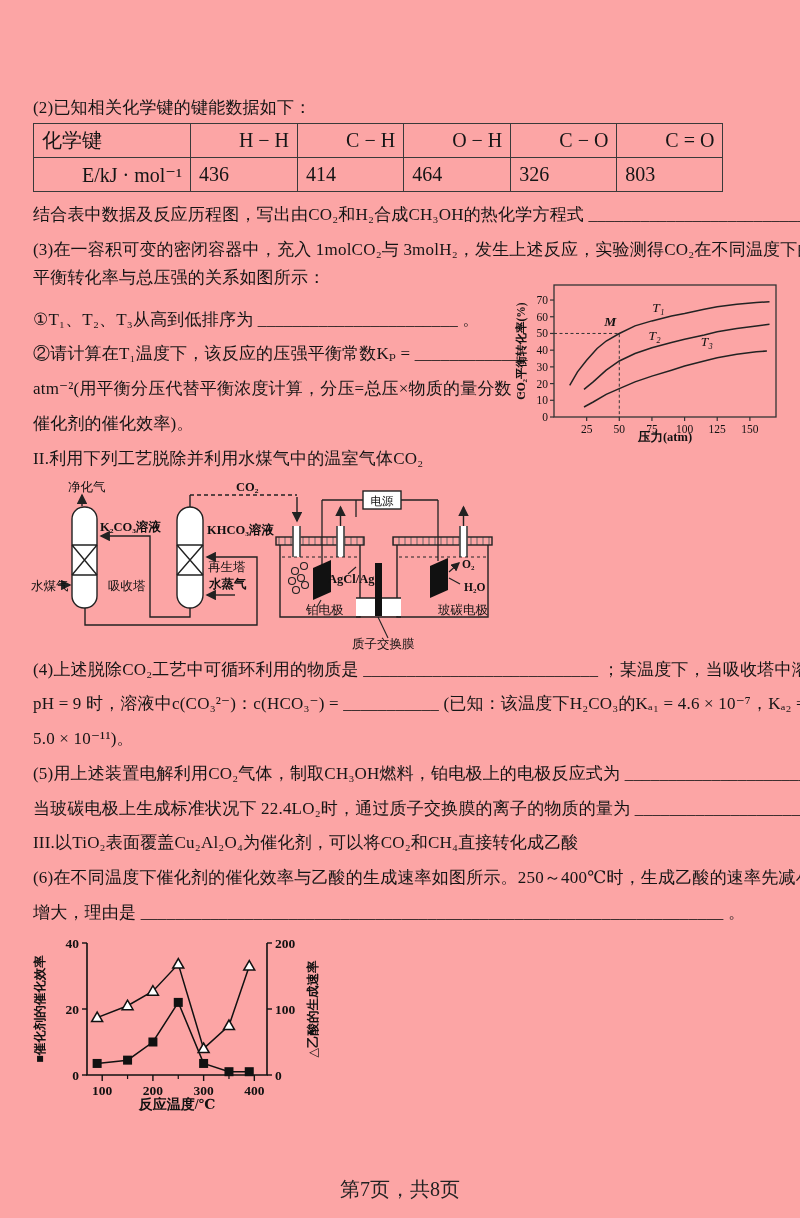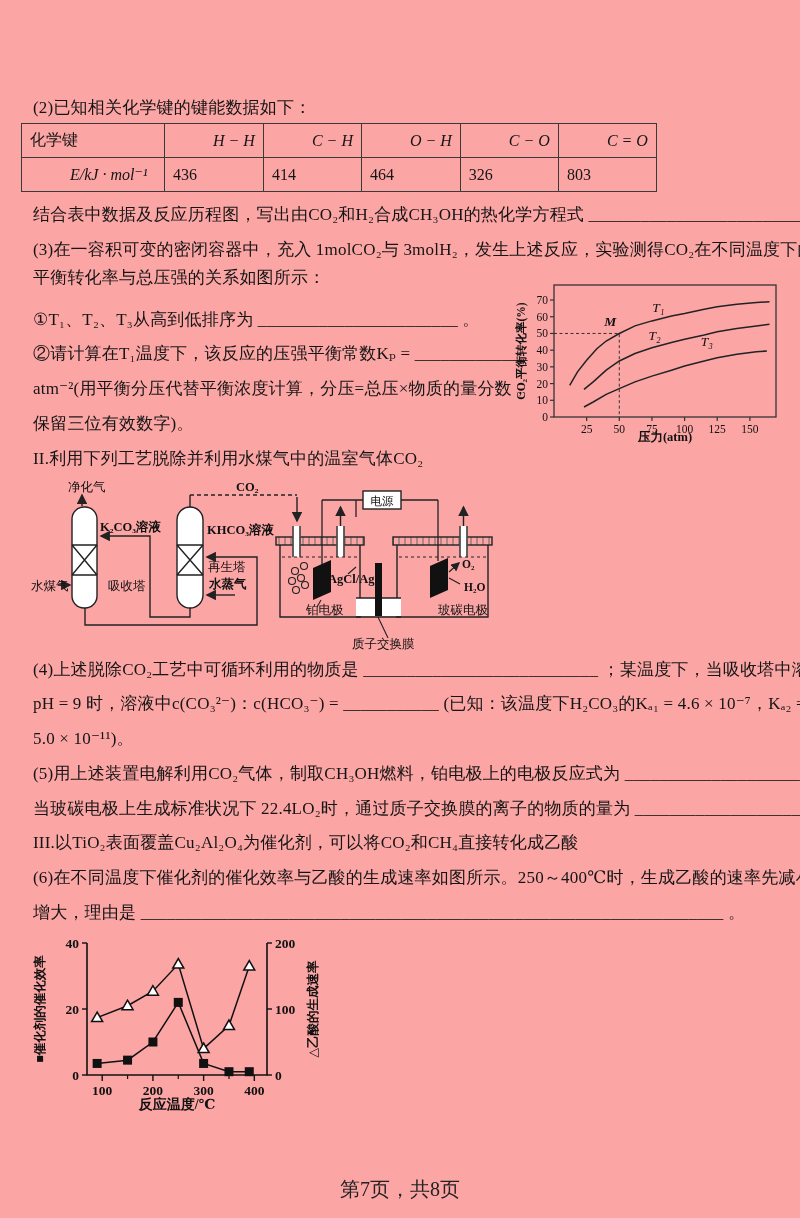--- a/index.html
+++ b/index.html
@@ -1,21 +1,21 @@
 <!DOCTYPE html>
 <html><head>
 <meta charset="utf-8">
 <style>
   html,body{margin:0;padding:0;background:#fff;}
   .page{position:relative;width:800px;height:1218px;background:#fca5a5;overflow:hidden;
         font-family:"Liberation Serif","DejaVu Serif",serif;color:#151515;}
   .tl{position:absolute;left:33px;font-size:17px;white-space:nowrap;letter-spacing:.2px;}
-  table.bond{position:absolute;left:21px;top:123px;border-collapse:collapse;font-size:16px;}
+  table.bond{position:absolute;left:33px;top:123px;border-collapse:collapse;font-size:20px;}
   table.bond td{border:1.4px solid #3a3a3a;padding:2px 8px;height:29px;vertical-align:middle;}
-  table.bond td.it{font-style:italic;padding-left:48px;}
+  table.bond td.it{padding-left:48px;}
   td.c0{min-width:86px;} td.cn{min-width:36px;}
   svg{position:absolute;overflow:visible;}
   svg text{font-family:"Liberation Serif","DejaVu Serif",serif;fill:#111;}
   .footer{position:absolute;top:1176px;left:0;width:100%;text-align:center;font-size:20px;color:#222;}
 </style>
 </head>
 <body>
 
 <div class="page">
 
@@ -41,21 +41,21 @@
     </tr>
   </tbody>
     </table>
 
   <div class="tl" style="top:203px">结合表中数据及反应历程图，写出由CO₂和H₂合成CH₃OH的热化学方程式 __________________________ 。</div>
   <div class="tl" style="top:238px">(3)在一容积可变的密闭容器中，充入 1molCO₂与 3molH₂，发生上述反应，实验测得CO₂在不同温度下的</div>
   <div class="tl" style="top:266px">平衡转化率与总压强的关系如图所示：</div>
   <div class="tl" style="top:308px">①T₁、T₂、T₃从高到低排序为 _______________________ 。</div>
   <div class="tl" style="top:342px">②请计算在T₁温度下，该反应的压强平衡常数Kₚ = _____________</div>
   <div class="tl" style="top:377px">atm⁻²(用平衡分压代替平衡浓度计算，分压=总压×物质的量分数，</div>
-  <div class="tl" style="top:412px">保留三位有效数字)。</div>
+  <div class="tl" style="top:412px">催化剂的催化效率)。</div>
   <div class="tl" style="top:447px">II.利用下列工艺脱除并利用水煤气中的温室气体CO₂</div>
 
   <svg id="chart-pressure" style="left:512px;top:283px" width="268" height="162" viewBox="0 0 268 162">
       <rect x="42" y="2" width="222" height="132" fill="none" stroke="#333" stroke-width="1.3"></rect>
       <line x1="74.64705882352942" y1="134" x2="74.64705882352942" y2="138" stroke="#333" stroke-width="1.2"></line>
       <text x="74.64705882352942" y="150" text-anchor="middle" font-size="11.5">25</text>
       <line x1="107.29411764705883" y1="134" x2="107.29411764705883" y2="138" stroke="#333" stroke-width="1.2"></line>
       <text x="107.29411764705883" y="150" text-anchor="middle" font-size="11.5">50</text>
       <line x1="139.94117647058823" y1="134" x2="139.94117647058823" y2="138" stroke="#333" stroke-width="1.2"></line>
       <text x="139.94117647058823" y="150" text-anchor="middle" font-size="11.5">75</text>

